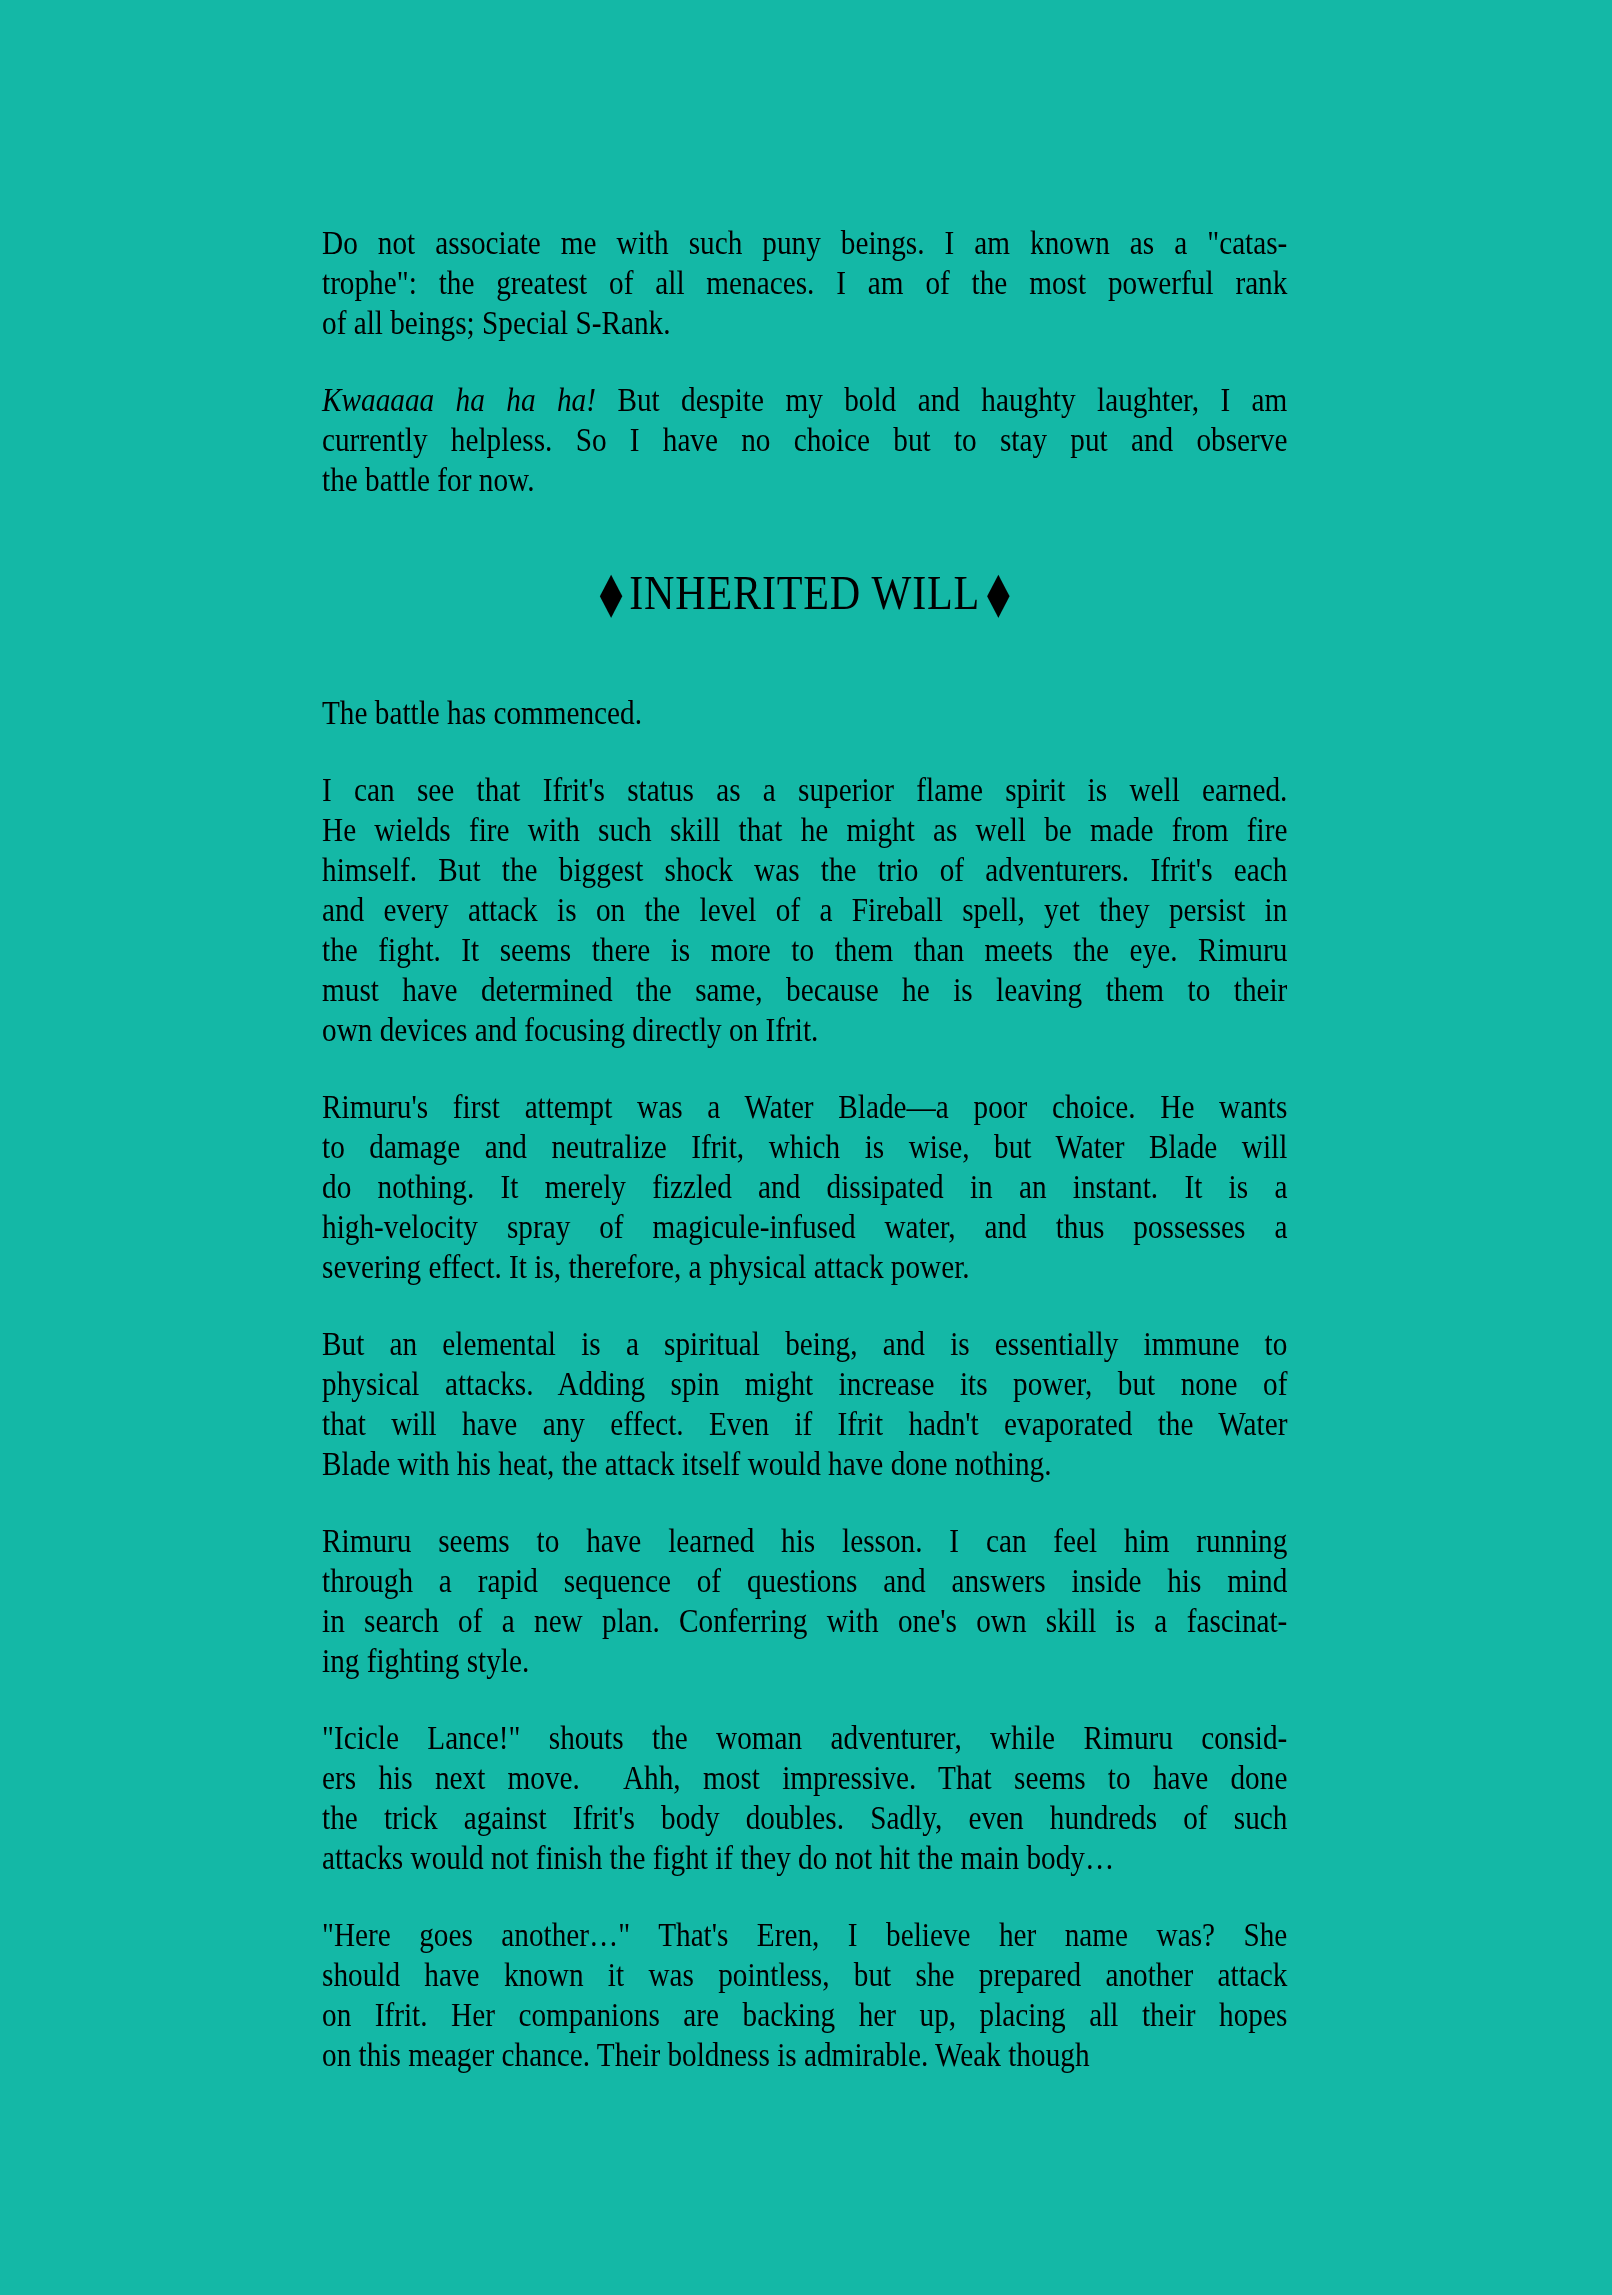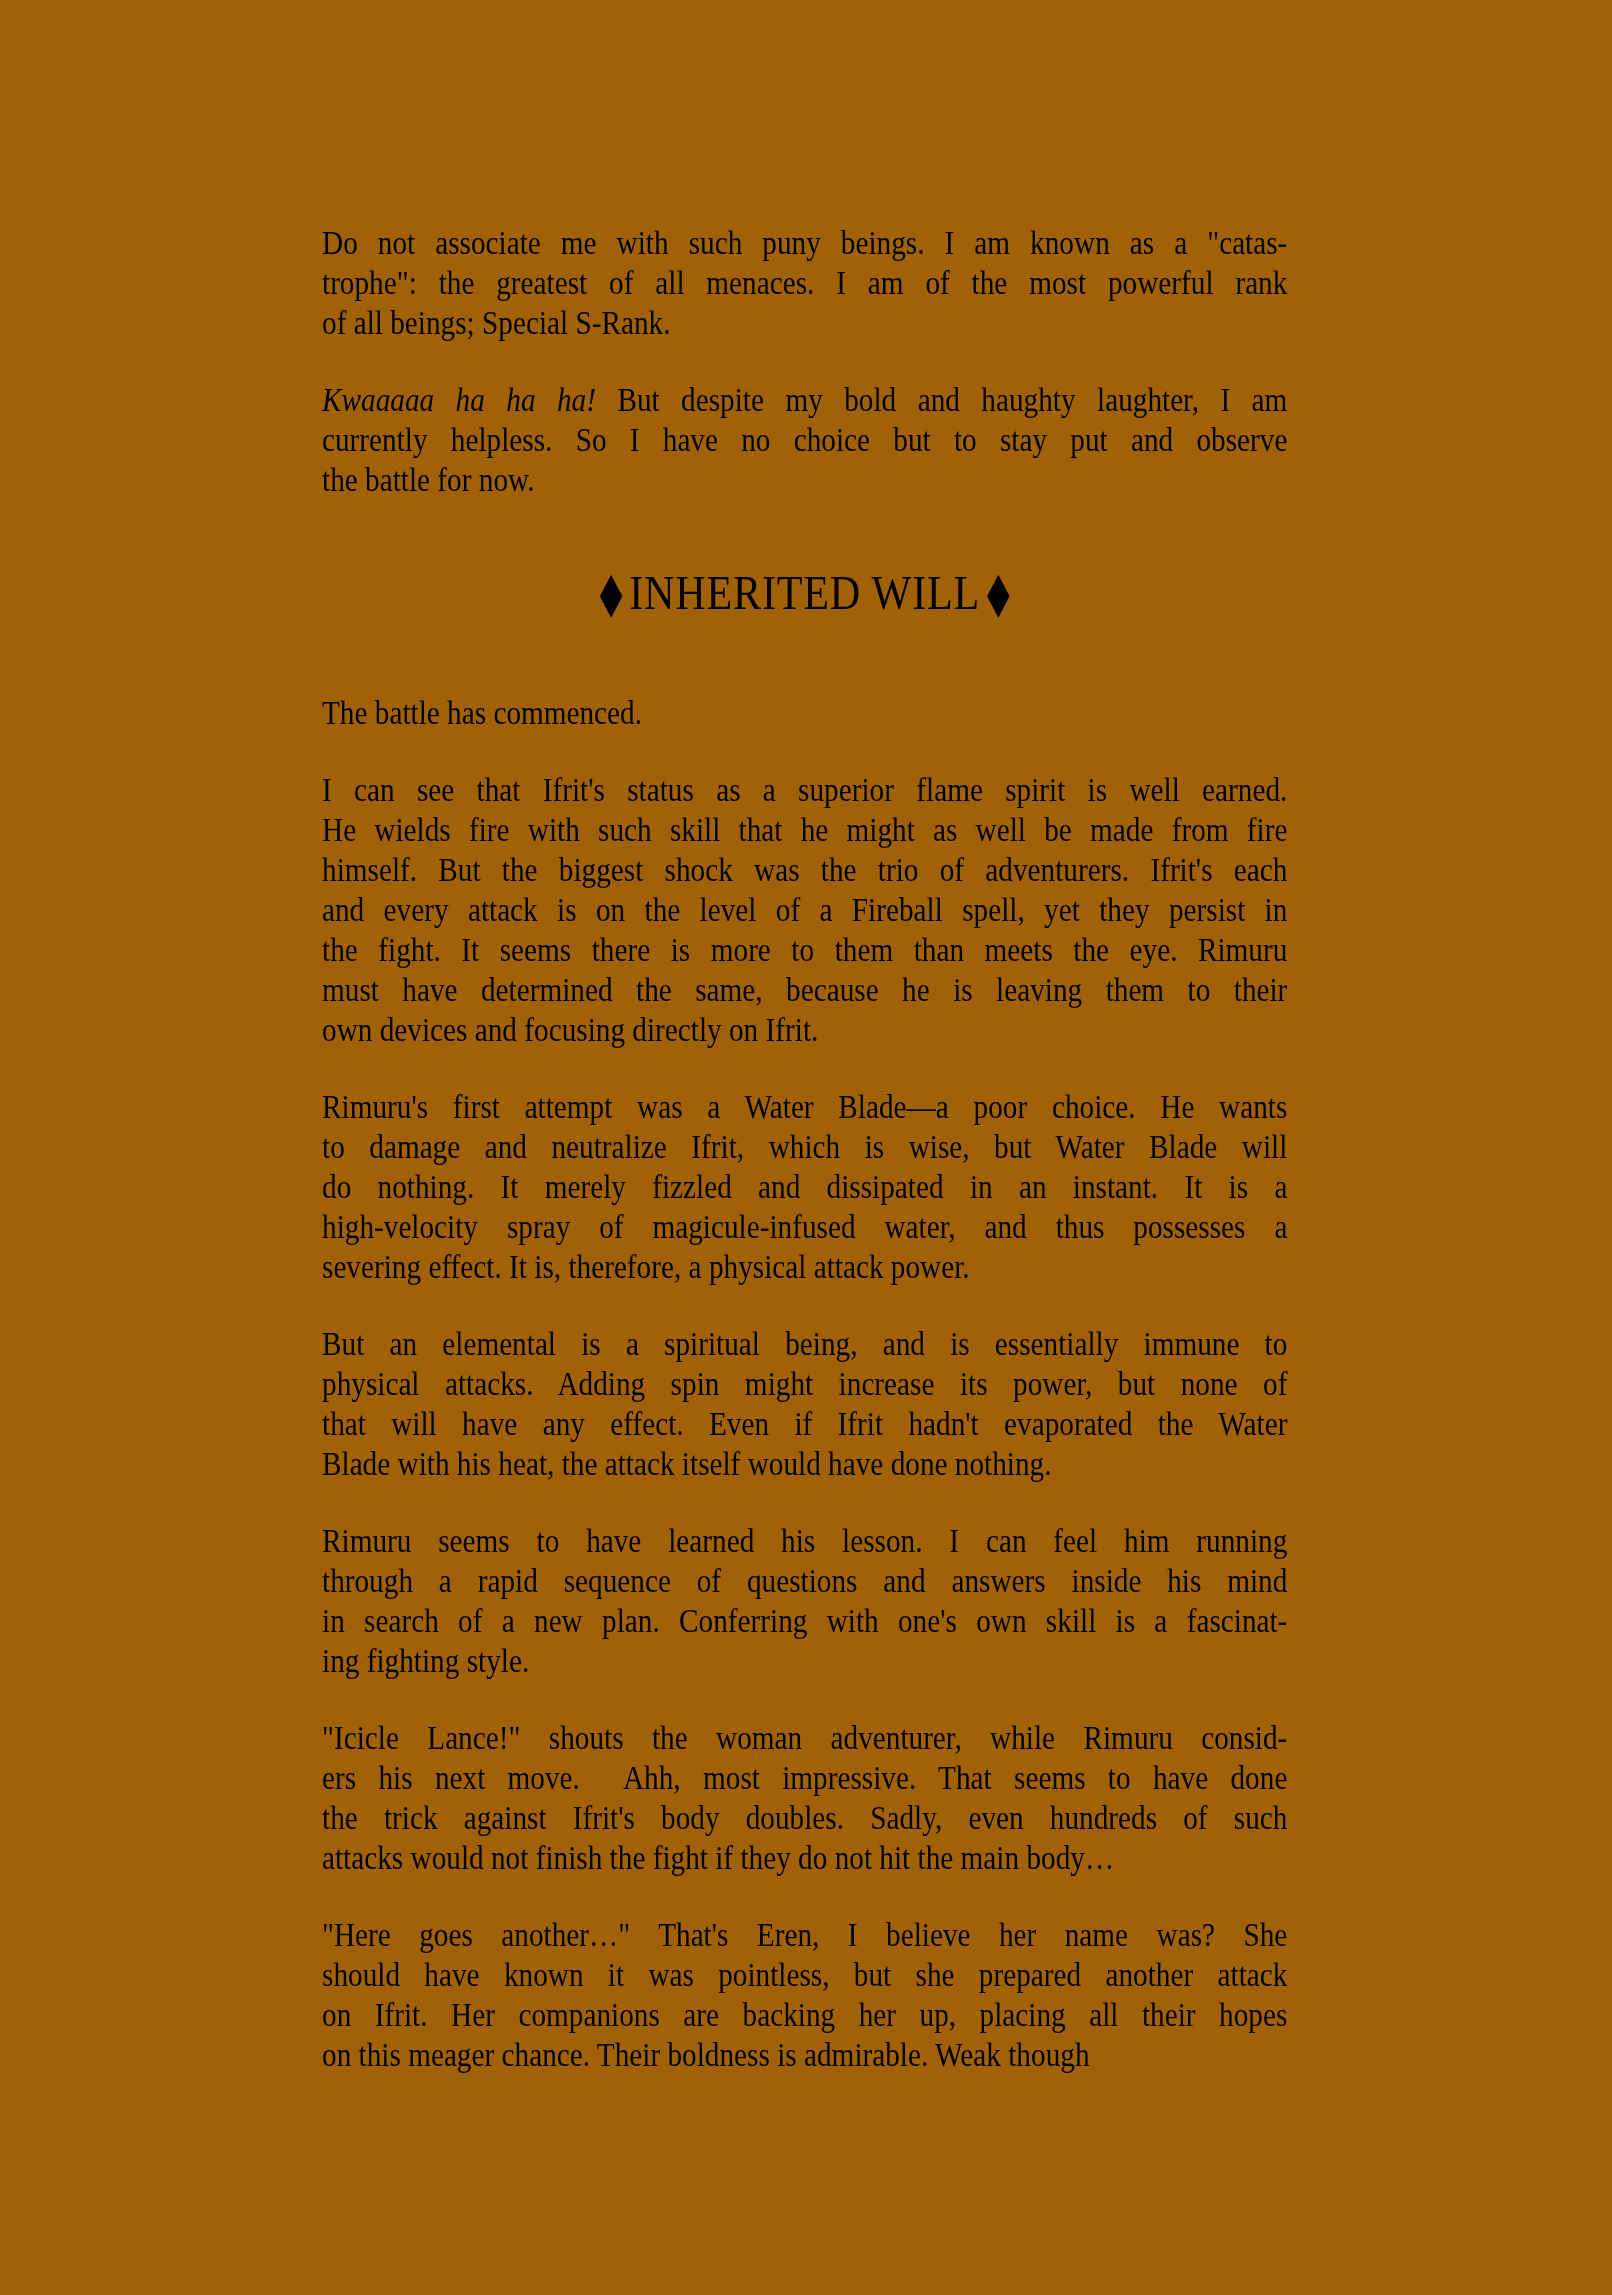--- a/index.html
+++ b/index.html
@@ -45,21 +45,21 @@
   .diamond {
     display: inline-block;
     transform: scale(0.70, 1.15);
     transform-origin: center 55%;
     margin: 0 1.9px;
   }
 </style>
 </head>
 <body>
 
-<div class="page" style="background: #a16207; color: rgb(0, 0, 0);">
+<div class="page" style="background: #14b8a6; color: rgb(0, 0, 0);">
   <main class="text-block" id="text-block">
       <div class="para">
         <div class="line"><span>Do not associate me with such puny beings. I am known as a "catas-</span></div>
         <div class="line"><span>trophe": the greatest of all menaces. I am of the most powerful rank</span></div>
         <div class="line last"><span>of all beings; Special S-Rank.</span></div>
       </div>
       <div class="para">
         <div class="line"><span class="it">Kwaaaaa ha ha ha!</span><span> But despite my bold and haughty laughter, I am</span></div>
         <div class="line"><span>currently helpless. So I have no choice but to stay put and observe</span></div>
         <div class="line last"><span>the battle for now.</span></div>

